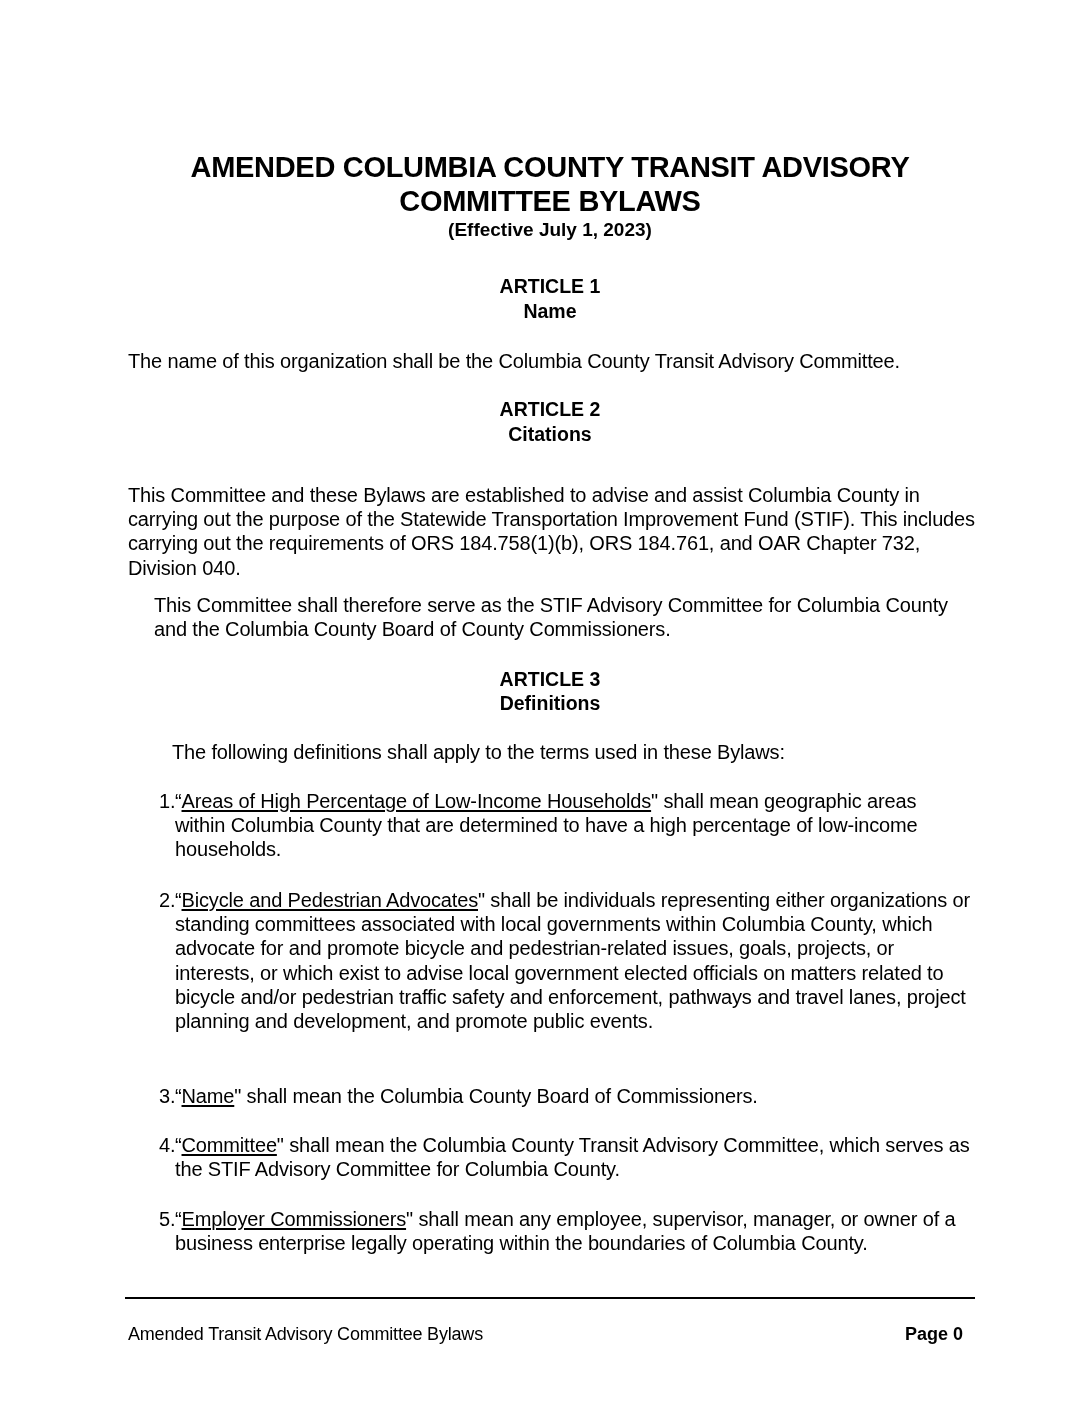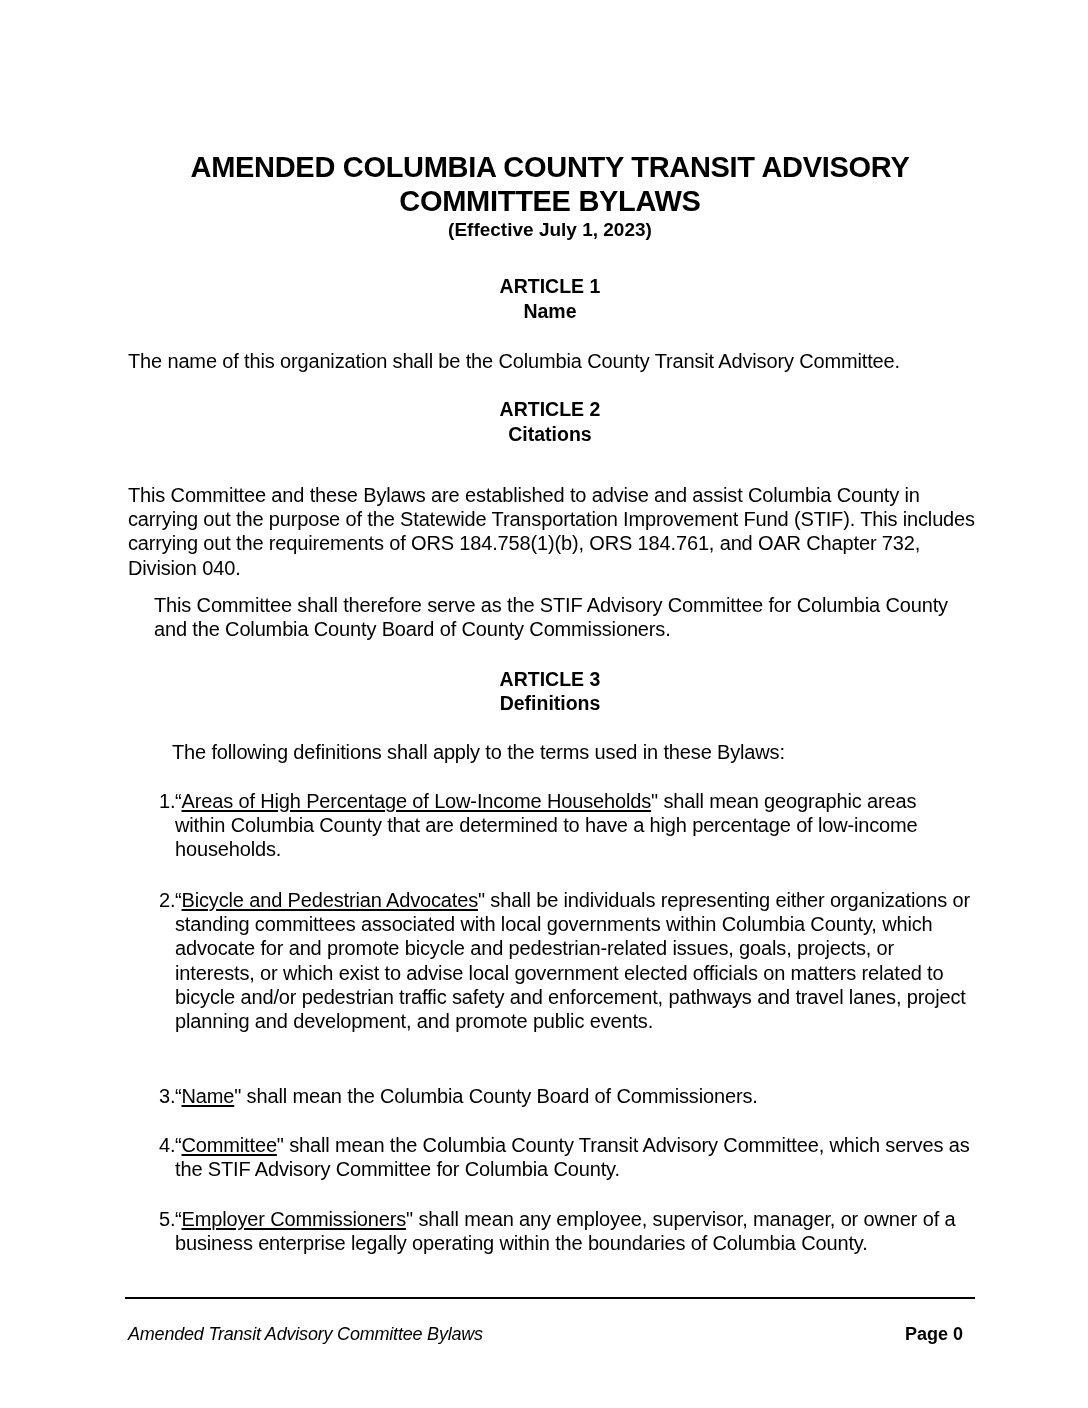--- a/index.html
+++ b/index.html
@@ -16,21 +16,21 @@
               font-weight: bold; font-size: 19.5px; line-height: 24px; }
   .para { position: absolute; left: 128px; width: 860px; font-size: 20px; line-height: 24.2px;
           letter-spacing: -0.15px; }
   .li { position: absolute; left: 159px; width: 830px; font-size: 20px; line-height: 24.2px;
         letter-spacing: -0.15px; }
   .li .num { position: absolute; left: 0; top: 0; width: 30px; }
   .li .body { margin-left: 16px; display: block; }
   .li .term { text-decoration: underline; text-underline-offset: 2px; }
   .footer-rule { position: absolute; left: 125px; top: 1297px; width: 850px; height: 0;
                  border-top: 2px solid #000; }
-  .footer-left { position: absolute; left: 128px; top: 1323px; font-size: 18px; line-height: 22px; letter-spacing: -0.2px; font-style: italic; }
+  .footer-left { position: absolute; left: 128px; top: 1323px; font-size: 18px; line-height: 22px; letter-spacing: -0.2px; }
   .footer-right { position: absolute; right: 125px; top: 1323px; font-size: 18px; line-height: 22px; font-weight: bold; }
 </style>
 </head>
 <body>
 
 <div class="page">
 
   <div class="title l1">AMENDED COLUMBIA COUNTY TRANSIT ADVISORY</div>
   <div class="title l2">COMMITTEE BYLAWS</div>
   <div class="effective">(Effective July 1, 2023)</div>

